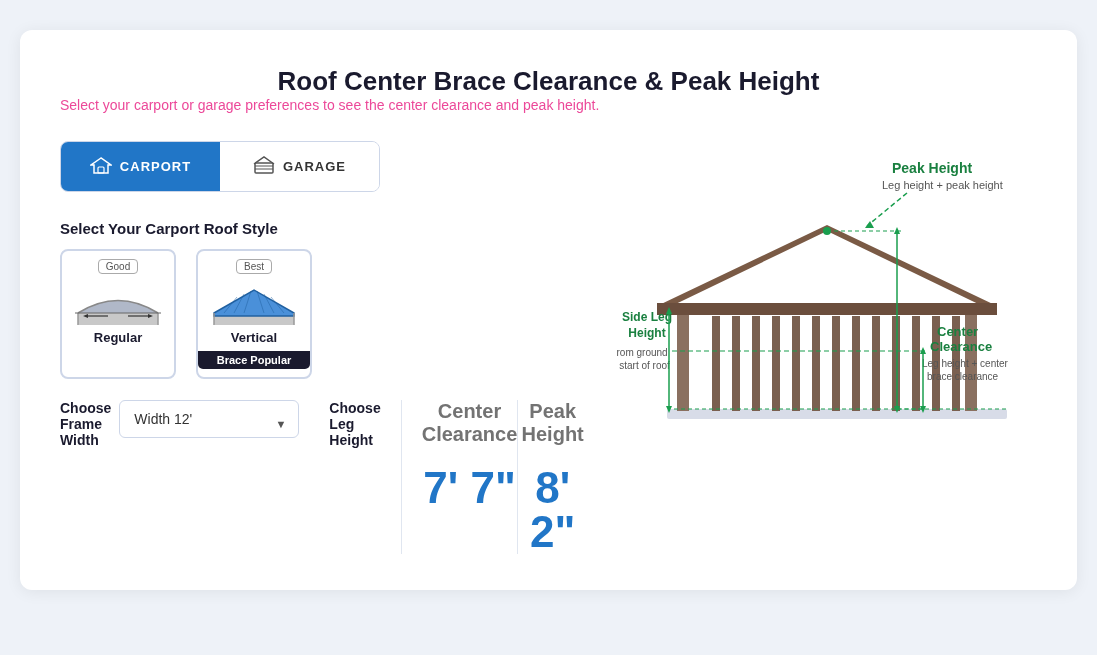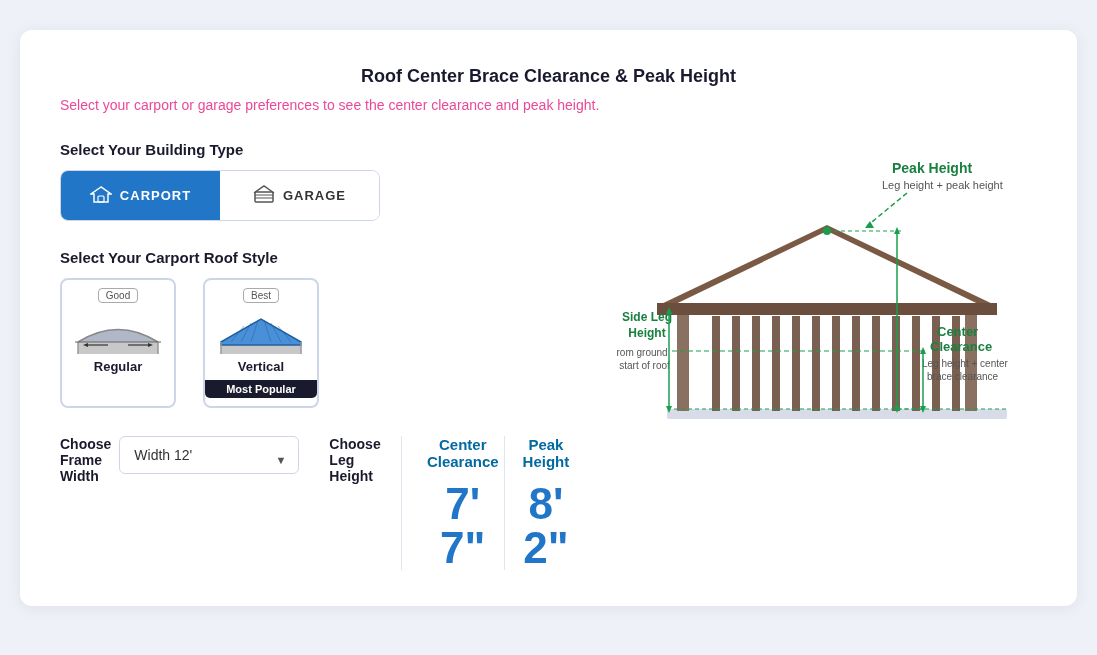--- a/index.html
+++ b/index.html
@@ -15,24 +15,23 @@
     .container {
       background: #fff;
       border-radius: 12px;
       padding: 36px 40px 36px 40px;
       max-width: 1060px;
       width: 100%;
       box-shadow: 0 2px 16px rgba(0,0,0,0.07);
     }
     .page-title {
       text-align: center;
-      font-size: 18px;
+      font-size: 26px;
       font-weight: 700;
       color: #1a1a2e;
-      margin-bottom: 10px;
     }
     .page-subtitle {
       font-size: 14px;
       color: #ec4899;
       margin-bottom: 28px;
     }
     .main-row {
       display: flex;
       gap: 30px;
       align-items: flex-start;
@@ -78,22 +77,22 @@
       background: #2176c7;
       color: #fff;
     }
     .building-btn.inactive {
       background: #fff;
       color: #333;
     }
     
     .roof-style-row {
       display: flex;
-      gap: 27px;
-      margin-bottom: 28px;
+      gap: 20px;
+      margin-bottom: 21px;
     }
     .roof-card {
       border: 2px solid #cdd6e8;
       border-radius: 8px;
       padding: 0 0 8px 0;
       width: 116px;
       text-align: center;
       cursor: pointer;
       position: relative;
       overflow: visible;
@@ -177,24 +176,24 @@
       padding-top: 18px;
     }
     .result-box {
       flex: 1;
       text-align: center;
     }
     .result-box + .result-box {
       border-left: 1px solid #e0e6f0;
     }
     .result-label {
-      font-size: 15px;
-      font-weight: 700;
-      color: #0369a1;
-      margin-bottom: 12px;
+      font-size: 20px;
+      font-weight: 700;
+      color: #737373;
+      margin-bottom: 20px;
     }
     .result-value {
       font-size: 44px;
       font-weight: 800;
       color: #2176c7;
       line-height: 1;
     }
 
     
     .roof-svg {
@@ -206,21 +205,20 @@
 <body>
 
 <div class="container">
   <h1 class="page-title">Roof Center Brace Clearance &amp; Peak Height</h1>
   <p class="page-subtitle">Select your carport or garage preferences to see the center clearance and peak height.</p>
 
   <div class="main-row">
 
     <div class="left-panel">
 
-      <div class="section-label">Select Your Building Type</div>
       <div class="building-type-row">
         <button class="building-btn active">
           <span>
             <svg width="22" height="18" viewBox="0 0 22 18" fill="none">
               <path d="M11 2L1 9h3v8h14V9h3L11 2z" stroke="white" stroke-width="1.5" fill="none"></path>
               <rect x="8" y="11" width="6" height="6" rx="1" stroke="white" stroke-width="1.2" fill="none"></rect>
             </svg>
           </span>
           <span>CARPORT</span>
         </button>
@@ -267,21 +265,21 @@
             <line x1="15" y1="35" x2="28" y2="19" stroke="#2060a0" stroke-width="0.8" opacity="0.6"></line>
             <line x1="25" y1="35" x2="35" y2="16" stroke="#2060a0" stroke-width="0.8" opacity="0.6"></line>
             <line x1="35" y1="35" x2="42" y2="13" stroke="#2060a0" stroke-width="0.8" opacity="0.6"></line>
             <line x1="55" y1="35" x2="48" y2="13" stroke="#2060a0" stroke-width="0.8" opacity="0.6"></line>
             <line x1="65" y1="35" x2="55" y2="16" stroke="#2060a0" stroke-width="0.8" opacity="0.6"></line>
             <line x1="75" y1="35" x2="62" y2="19" stroke="#2060a0" stroke-width="0.8" opacity="0.6"></line>
             <line x1="5" y1="35" x2="5" y2="47" stroke="#999" stroke-width="1.5"></line>
             <line x1="85" y1="35" x2="85" y2="47" stroke="#999" stroke-width="1.5"></line>
           </svg>
           <div class="card-label">Vertical</div>
-          <div class="popular-badge">Most Popular</div>
+          <div class="popular-badge">Brace Popular</div>
         </div>
       </div>
 
       <div style="display:flex; gap:0; align-items:flex-start;">
 
         <div style="flex:1;">
           <div class="dropdowns-row">
             <div class="dropdown-group">
               <label>Choose Frame Width</label>
               <div class="select-wrapper">

